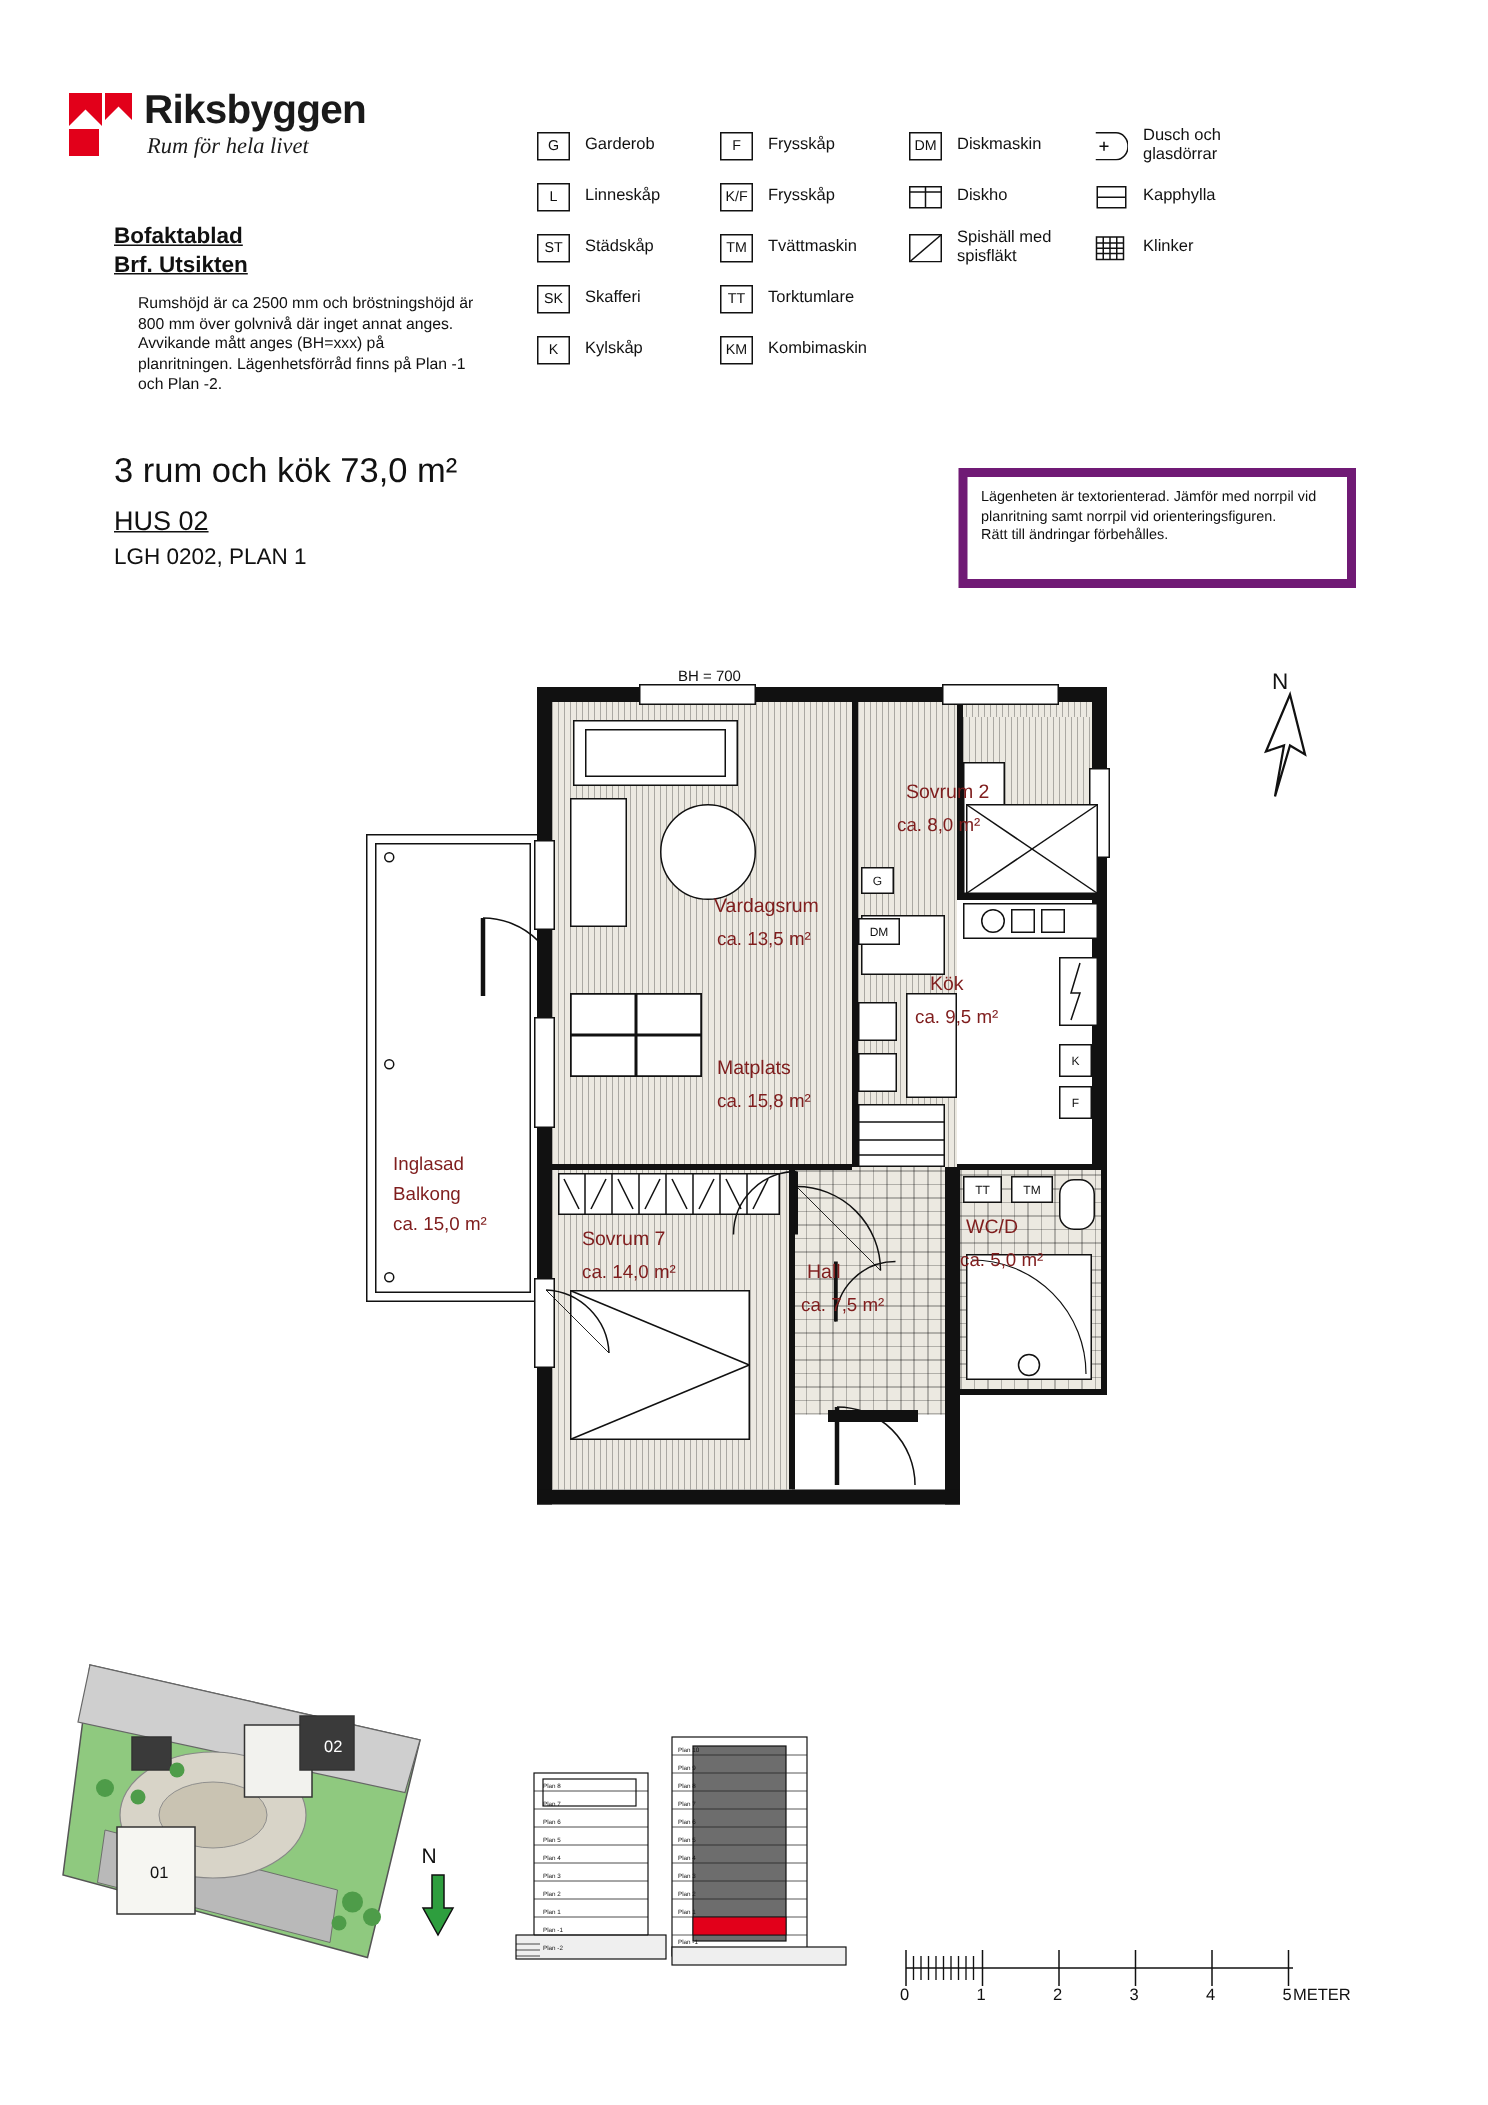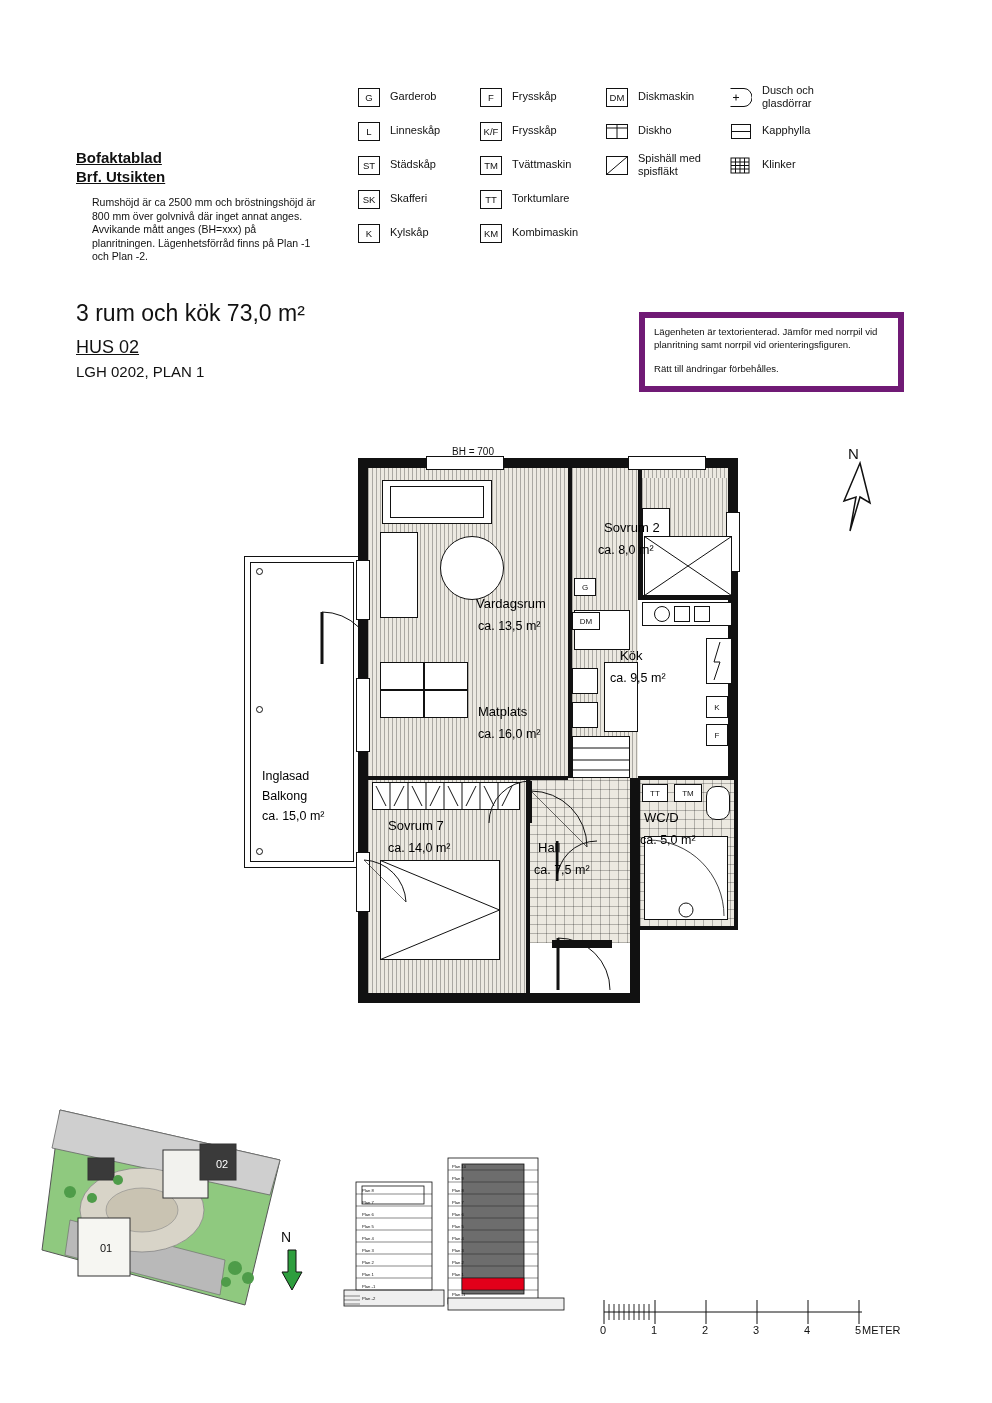--- a/index.html
+++ b/index.html
@@ -42,37 +42,37 @@
   .legend-label.two { top:-4px; }
   .sym { position:absolute; left:0; top:0; width:22px; height:19px; }
 
   
   .notebox {
     position:absolute; left:639px; top:312px; width:265px; height:80px;
     border:6px solid #701a75; background:#fff; padding:8px 9px;
     font-size:9.6px; line-height:12.5px;
   }
   .notebox p { margin:0; }
-  .notebox p + p { margin-top:12px; }
+  .notebox p + p { }
 
   
   .plan { position:absolute; left:230px; top:440px; width:700px; height:580px; }
   .wall { position:absolute; background:#111; }
   .room { position:absolute; background:#ece9e1; }
   .hatch {
     background-image: repeating-linear-gradient(90deg, rgba(0,0,0,0.28) 0 1px, rgba(0,0,0,0) 1px 4px);
   }
   .tile {
     background-image:
       repeating-linear-gradient(0deg, rgba(0,0,0,0.25) 0 1px, rgba(0,0,0,0) 1px 9px),
       repeating-linear-gradient(90deg, rgba(0,0,0,0.25) 0 1px, rgba(0,0,0,0) 1px 9px);
   }
   .thin { position:absolute; border:1px solid #111; background:transparent; }
   .thinfill { position:absolute; border:1px solid #111; background:#fff; }
-  .rlabel { position:absolute; font-size:12.5px; line-height:16px; color:#000000; white-space:nowrap; }
+  .rlabel { position:absolute; font-size:12.5px; line-height:16px; color:#7f1d1d; white-space:nowrap; }
   .rlabel.big { font-size:13px; }
   .tag {
     position:absolute; border:1px solid #111; background:#fff;
     font-size:8px; display:flex; align-items:center; justify-content:center;
   }
   .bh { position:absolute; font-size:10px; }
 
   
   .compass { position:absolute; left:830px; top:445px; width:70px; height:95px; }
 
@@ -88,20 +88,31 @@
   .scale-num { position:absolute; font-size:11px; }
   .scale-unit { position:absolute; font-size:11px; left:862px; top:1324px; }
 
   svg { display:block; }
 </style>
 </head>
 <body>
 
 <div class="page">
 
+  <div class="logo">
+    <div class="logo-mark">
+      <svg width="46" height="46" viewBox="0 0 46 46">
+        <polygon points="2,2 24,2 24,24 13,13 2,24" fill="#e2001a"></polygon>
+        <polygon points="26,2 44,2 44,20 35,11 26,20" fill="#e2001a"></polygon>
+        <polygon points="2,26 22,26 22,44 2,44" fill="#e2001a"></polygon>
+      </svg>
+    </div>
+    <div class="logo-text">Riksbyggen</div>
+    <div class="logo-sub">Rum för hela livet</div>
+  </div>
 
   <div class="doc-title">
     <span>Bofaktablad</span>
     <span>Brf. Utsikten</span>
   </div>
   <div class="intro">Rumshöjd är ca 2500 mm och bröstningshöjd är 800 mm över golvnivå där inget annat anges. Avvikande mått anges (BH=xxx) på planritningen. Lägenhetsförråd finns på Plan -1 och Plan -2.</div>
 
   <div class="main-title">3 rum och kök  73,0 m²</div>
   <div class="hus">HUS 02</div>
   <div class="lgh">LGH 0202, PLAN 1</div>
@@ -377,21 +388,21 @@
     <div class="rlabel big" style="left:246px; top:156px;">Vardagsrum</div>
     <div class="rlabel" style="left:248px; top:178px;">ca. 13,5 m²</div>
 
     <div class="rlabel big" style="left:374px; top:80px;">Sovrum 2</div>
     <div class="rlabel" style="left:368px; top:102px;">ca. 8,0 m²</div>
 
     <div class="rlabel big" style="left:390px; top:208px;">Kök</div>
     <div class="rlabel" style="left:380px; top:230px;">ca. 9,5 m²</div>
 
     <div class="rlabel big" style="left:248px; top:264px;">Matplats</div>
-    <div class="rlabel" style="left:248px; top:286px;">ca. 16,0 m²</div>
+    <div class="rlabel" style="left:248px; top:286px;">ca. 15,8 m²</div>
 
     <div class="rlabel big" style="left:158px; top:378px;">Sovrum 7</div>
     <div class="rlabel" style="left:158px; top:400px;">ca. 14,0 m²</div>
 
     <div class="rlabel big" style="left:308px; top:400px;">Hall</div>
     <div class="rlabel" style="left:304px; top:422px;">ca. 7,5 m²</div>
 
     <div class="rlabel big" style="left:414px; top:370px;">WC/D</div>
     <div class="rlabel" style="left:410px; top:392px;">ca. 5,0 m²</div>
   </div>

